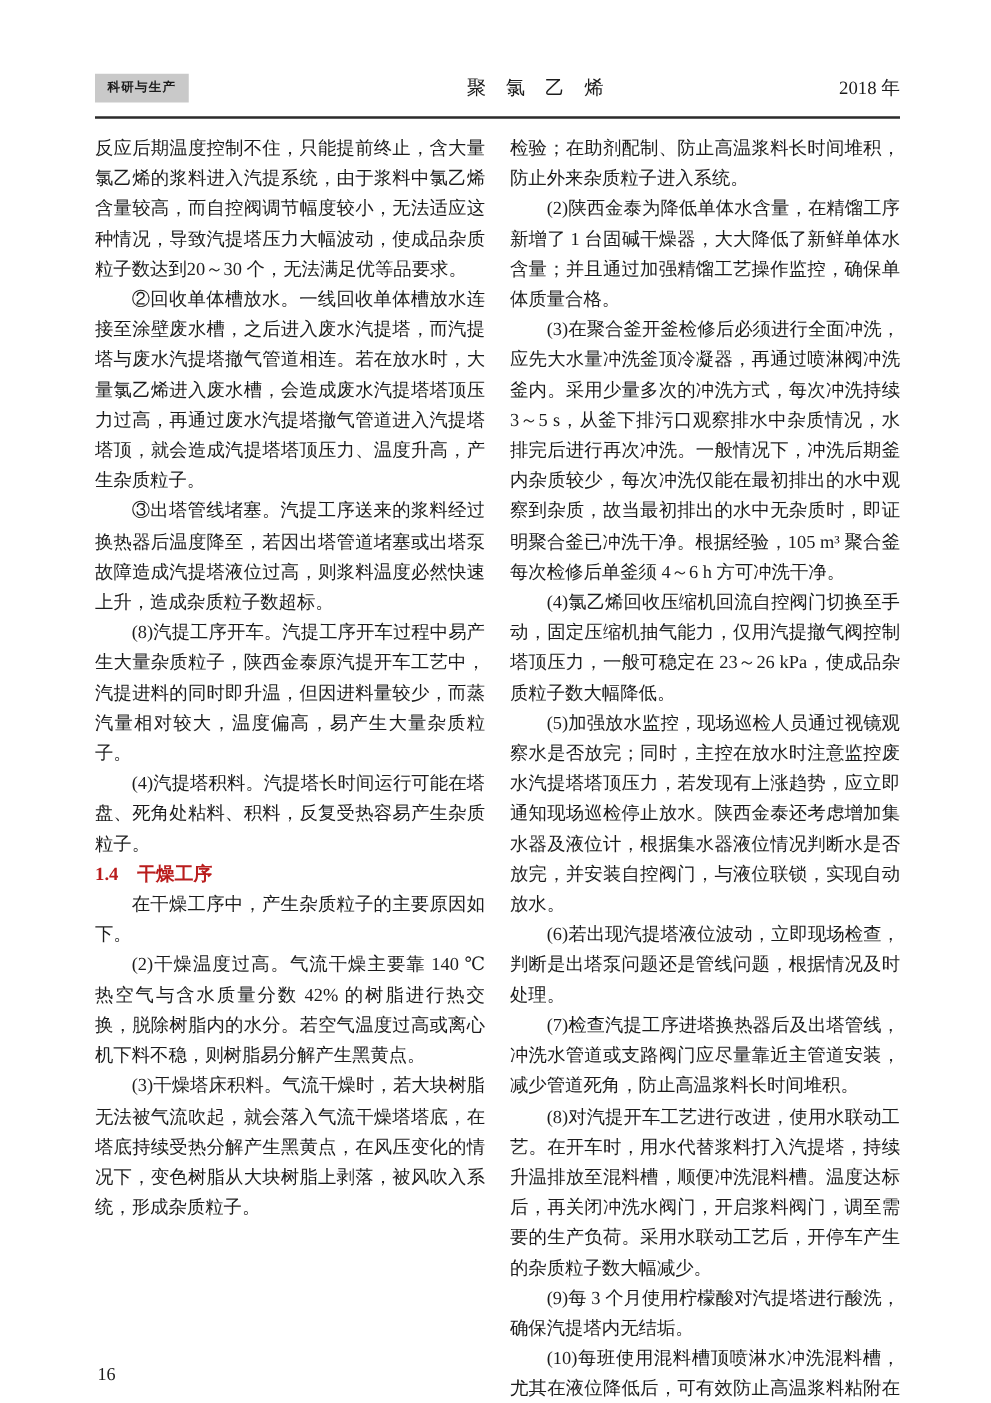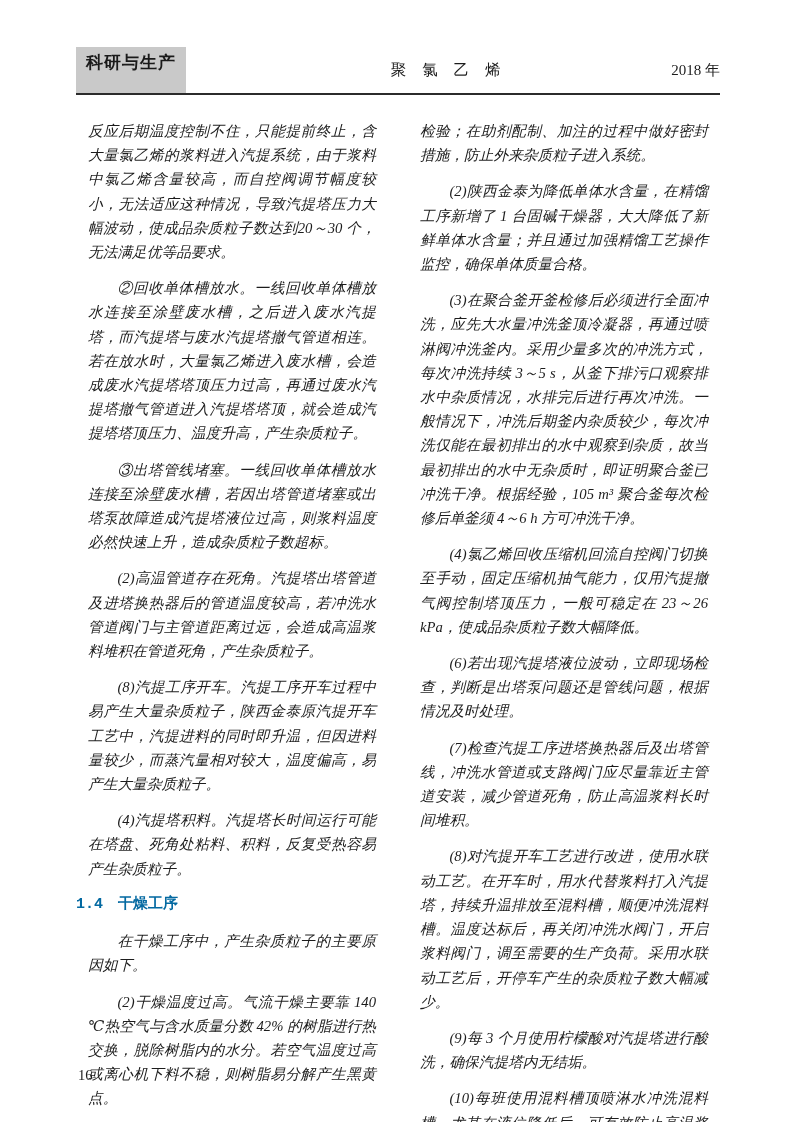--- a/index.html
+++ b/index.html
@@ -17,24 +17,24 @@
     width: 644px;
   }
   
   .page-header {
     display: flex;
     align-items: center;
     height: 32px;
   }
   .section-box {
     background: #c9c9c9;
-    padding: 4px 10px 19px 10px;
+    padding: 4px 10px 5px 10px;
     font-family: "Liberation Sans", "DejaVu Sans", sans-serif;
     font-weight: bold;
-    font-size: 17px;
+    font-size: 10px;
     color: #1a1a1a;
     letter-spacing: 1px;
   }
   .journal-title {
     flex: 1;
     text-align: center;
     font-size: 15.5px;
     letter-spacing: 6px;
     padding-left: 40px; 
   }
@@ -53,72 +53,71 @@
     gap: 20px;
     margin-top: 12px;
   }
   .col {
     width: 312px;
     text-align: justify;
     font-size: 14.7px;
     line-height: 24.2px;
   }
   .col p {
-    margin: 12px;
+    margin: 0;
     text-indent: 2em;
-    font-style: italic;
   }
   .col p.no-indent { text-indent: 0; }
   .heading-sub {
     margin: 0;
-    font-family: Liberation Mono, monospace;
+    font-family: Liberation Serif, serif;
     font-weight: bold;
     font-size: 15px;
     line-height: 24.2px;
-    color: #0369a1;
+    color: #b91c1c;
   }
   .page-number {
     position: absolute;
-    left: 78px; top: 1067px;
+    left: 78px; top: 1092px;
     font-size: 14.5px;
   }
 </style>
 </head>
 <body>
 
 <div class="page">
 
   <div class="page-header">
     <span class="section-box">科研与生产</span>
     <span class="journal-title">聚 氯 乙 烯</span>
     <span class="header-year">2018 年</span>
   </div>
   <hr class="header-rule">
 
   <div class="columns">
 
     <div class="col">
       <p class="no-indent">反应后期温度控制不住，只能提前终止，含大量氯乙烯的浆料进入汽提系统，由于浆料中氯乙烯含量较高，而自控阀调节幅度较小，无法适应这种情况，导致汽提塔压力大幅波动，使成品杂质粒子数达到20～30 个，无法满足优等品要求。</p>
       <p>②回收单体槽放水。一线回收单体槽放水连接至涂壁废水槽，之后进入废水汽提塔，而汽提塔与废水汽提塔撤气管道相连。若在放水时，大量氯乙烯进入废水槽，会造成废水汽提塔塔顶压力过高，再通过废水汽提塔撤气管道进入汽提塔塔顶，就会造成汽提塔塔顶压力、温度升高，产生杂质粒子。</p>
-      <p>③出塔管线堵塞。一线回收单体槽放水连接至涂壁废水槽，若因出塔管道堵塞或出塔泵故障造成汽提塔液位过高，则浆料温度必然快速上升，造成杂质粒子数超标。</p>
-      <p>(2)高温管道存在死角。汽提塔出塔管道及进塔换热器后的管道温度较高，若冲洗水管道阀门与主管道距离过远，会造成高温浆料堆积在管道死角，产生杂质粒子。</p>
+      <p>③出塔管线堵塞。汽提工序送来的浆料经过换热器后温度降至，若因出塔管道堵塞或出塔泵故障造成汽提塔液位过高，则浆料温度必然快速上升，造成杂质粒子数超标。</p>
       <p>(8)汽提工序开车。汽提工序开车过程中易产生大量杂质粒子，陕西金泰原汽提开车工艺中，汽提进料的同时即升温，但因进料量较少，而蒸汽量相对较大，温度偏高，易产生大量杂质粒子。</p>
       <p>(4)汽提塔积料。汽提塔长时间运行可能在塔盘、死角处粘料、积料，反复受热容易产生杂质粒子。</p>
       <h3 class="heading-sub">1.4　干燥工序</h3>
       <p>在干燥工序中，产生杂质粒子的主要原因如下。</p>
       <p>(2)干燥温度过高。气流干燥主要靠 140 ℃热空气与含水质量分数 42% 的树脂进行热交换，脱除树脂内的水分。若空气温度过高或离心机下料不稳，则树脂易分解产生黑黄点。</p>
       <p>(3)干燥塔床积料。气流干燥时，若大块树脂无法被气流吹起，就会落入气流干燥塔塔底，在塔底持续受热分解产生黑黄点，在风压变化的情况下，变色树脂从大块树脂上剥落，被风吹入系统，形成杂质粒子。</p>
 
     </div>
 
     <div class="col">
-      <p class="no-indent">检验；在助剂配制、加注的过程中做好密封措施，防止外来杂质粒子进入系统。</p>
+      <p class="no-indent">检验；在助剂配制、防止高温浆料长时间堆积，防止外来杂质粒子进入系统。</p>
       <p>(2)陕西金泰为降低单体水含量，在精馏工序新增了 1 台固碱干燥器，大大降低了新鲜单体水含量；并且通过加强精馏工艺操作监控，确保单体质量合格。</p>
       <p>(3)在聚合釜开釜检修后必须进行全面冲洗，应先大水量冲洗釜顶冷凝器，再通过喷淋阀冲洗釜内。采用少量多次的冲洗方式，每次冲洗持续 3～5 s，从釜下排污口观察排水中杂质情况，水排完后进行再次冲洗。一般情况下，冲洗后期釜内杂质较少，每次冲洗仅能在最初排出的水中观察到杂质，故当最初排出的水中无杂质时，即证明聚合釜已冲洗干净。根据经验，105 m³ 聚合釜每次检修后单釜须 4～6 h 方可冲洗干净。</p>
       <p>(4)氯乙烯回收压缩机回流自控阀门切换至手动，固定压缩机抽气能力，仅用汽提撤气阀控制塔顶压力，一般可稳定在 23～26 kPa，使成品杂质粒子数大幅降低。</p>
+      <p>(5)加强放水监控，现场巡检人员通过视镜观察水是否放完；同时，主控在放水时注意监控废水汽提塔塔顶压力，若发现有上涨趋势，应立即通知现场巡检停止放水。陕西金泰还考虑增加集水器及液位计，根据集水器液位情况判断水是否放完，并安装自控阀门，与液位联锁，实现自动放水。</p>
       <p>(6)若出现汽提塔液位波动，立即现场检查，判断是出塔泵问题还是管线问题，根据情况及时处理。</p>
       <p>(7)检查汽提工序进塔换热器后及出塔管线，冲洗水管道或支路阀门应尽量靠近主管道安装，减少管道死角，防止高温浆料长时间堆积。</p>
       <p>(8)对汽提开车工艺进行改进，使用水联动工艺。在开车时，用水代替浆料打入汽提塔，持续升温排放至混料槽，顺便冲洗混料槽。温度达标后，再关闭冲洗水阀门，开启浆料阀门，调至需要的生产负荷。采用水联动工艺后，开停车产生的杂质粒子数大幅减少。</p>
       <p>(9)每 3 个月使用柠檬酸对汽提塔进行酸洗，确保汽提塔内无结垢。</p>
       <p>(10)每班使用混料槽顶喷淋水冲洗混料槽，尤其在液位降低后，可有效防止高温浆料粘附在混料槽壁。</p>
 
     </div>
 
   </div>
 </div>

